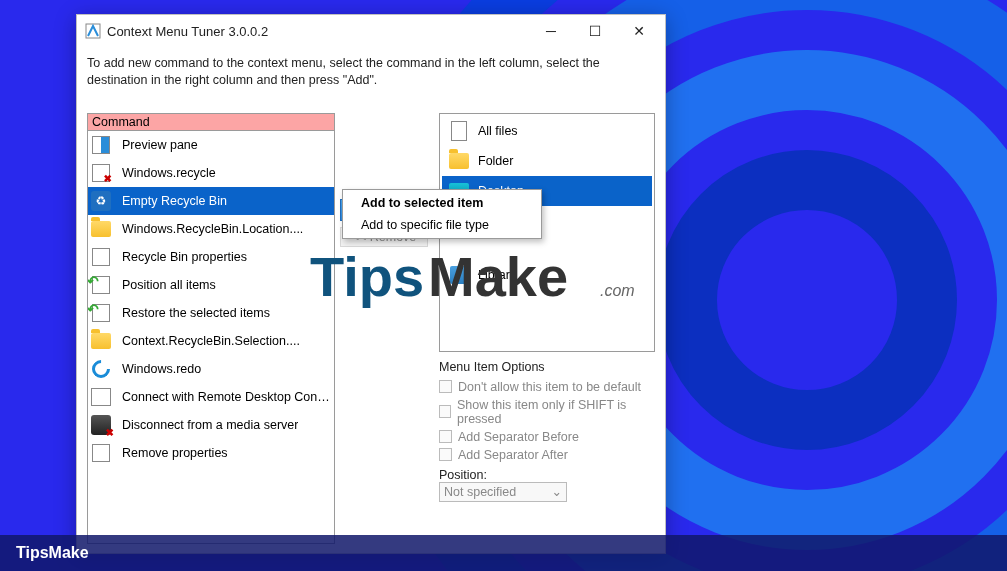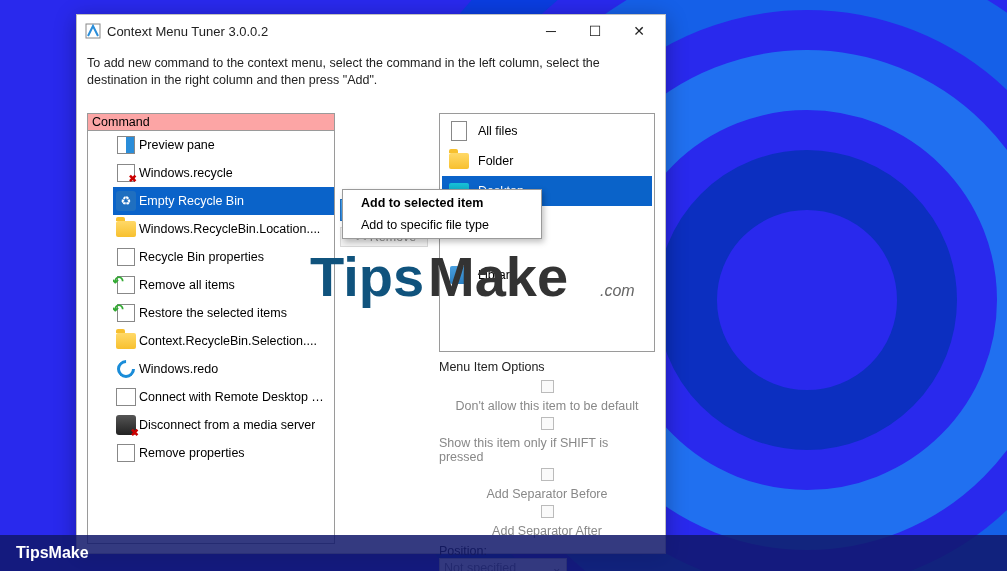--- a/index.html
+++ b/index.html
@@ -61,25 +61,25 @@
 
 .group-label { font-size: 12.5px; padding: 1px 4px; border: 1px solid #9a9a9a; border-bottom: none; background:#fca5a5; }
 .listbox {
   border: 1px solid #9a9a9a;
   height: 414px;
   overflow-y: auto;
   background: #fff;
 }
 .listbox .item {
   display: flex; align-items: center;
-  gap: 2px;
+  gap: 10px;
   padding: 3px 4px 3px 2px;
   font-size: 12.5px;
   min-height: 28px;
-  white-space: nowrap; overflow: hidden; text-overflow: ellipsis; margin-left: 25px;
+  white-space: nowrap; overflow: hidden; text-overflow: ellipsis;
 }
 .listbox .item.selected {
   background: #0a63c9; color: #fff;
 }
 .listbox .item .icon {
   width: 22px; height: 22px; flex: 0 0 22px;
   display:flex; align-items:center; justify-content:center;
 }
 .listbox .item .text { overflow:hidden; text-overflow: ellipsis; }
 
@@ -114,21 +114,21 @@
   min-height: 30px;
 }
 .dest-box .item .icon { width:22px; height:22px; flex:0 0 22px; display:flex; align-items:center; justify-content:center; }
 .dest-box .item.selected { background: #0a63c9; color:#fff; }
 
 .options {
   margin-left: 6px; margin-top: 8px;
   font-size: 12.5px; color: #888;
 }
 .options .opt-title { color:#222; margin-bottom: 4px; }
-.options .opt-row { display:flex; align-items:center; gap:6px; padding: 2px 0; flex-direction: column; }
+.options .opt-row { display:flex; align-items:center; gap:6px; padding: 2px 0; }
 .options .chk { width:13px; height:13px; border:1px solid #bbb; background:#fafafa; }
 .options .pos-label { color:#222; margin-top:4px; }
 .options .combo {
   width: 128px; height: 20px; border:1px solid #bbb;
   background:#f8f8f8; display:flex; align-items:center;
   padding: 0 4px; color:#888; justify-content:space-between;text-align:center;
 }
 
 .popup-menu {
   position: absolute;
@@ -242,21 +242,21 @@
             <div class="item">
               <span class="icon">
                 <span class="ic-props"></span>
               </span>
               <span class="text">Recycle Bin properties</span>
             </div>
             <div class="item">
               <span class="icon">
                 <span class="ic-restore"></span>
               </span>
-              <span class="text">Remove all items</span>
+              <span class="text">Position all items</span>
             </div>
             <div class="item">
               <span class="icon">
                 <span class="ic-restore"></span>
               </span>
               <span class="text">Restore the selected items</span>
             </div>
             <div class="item">
               <span class="icon">
                 <span class="ic-folder"></span>

